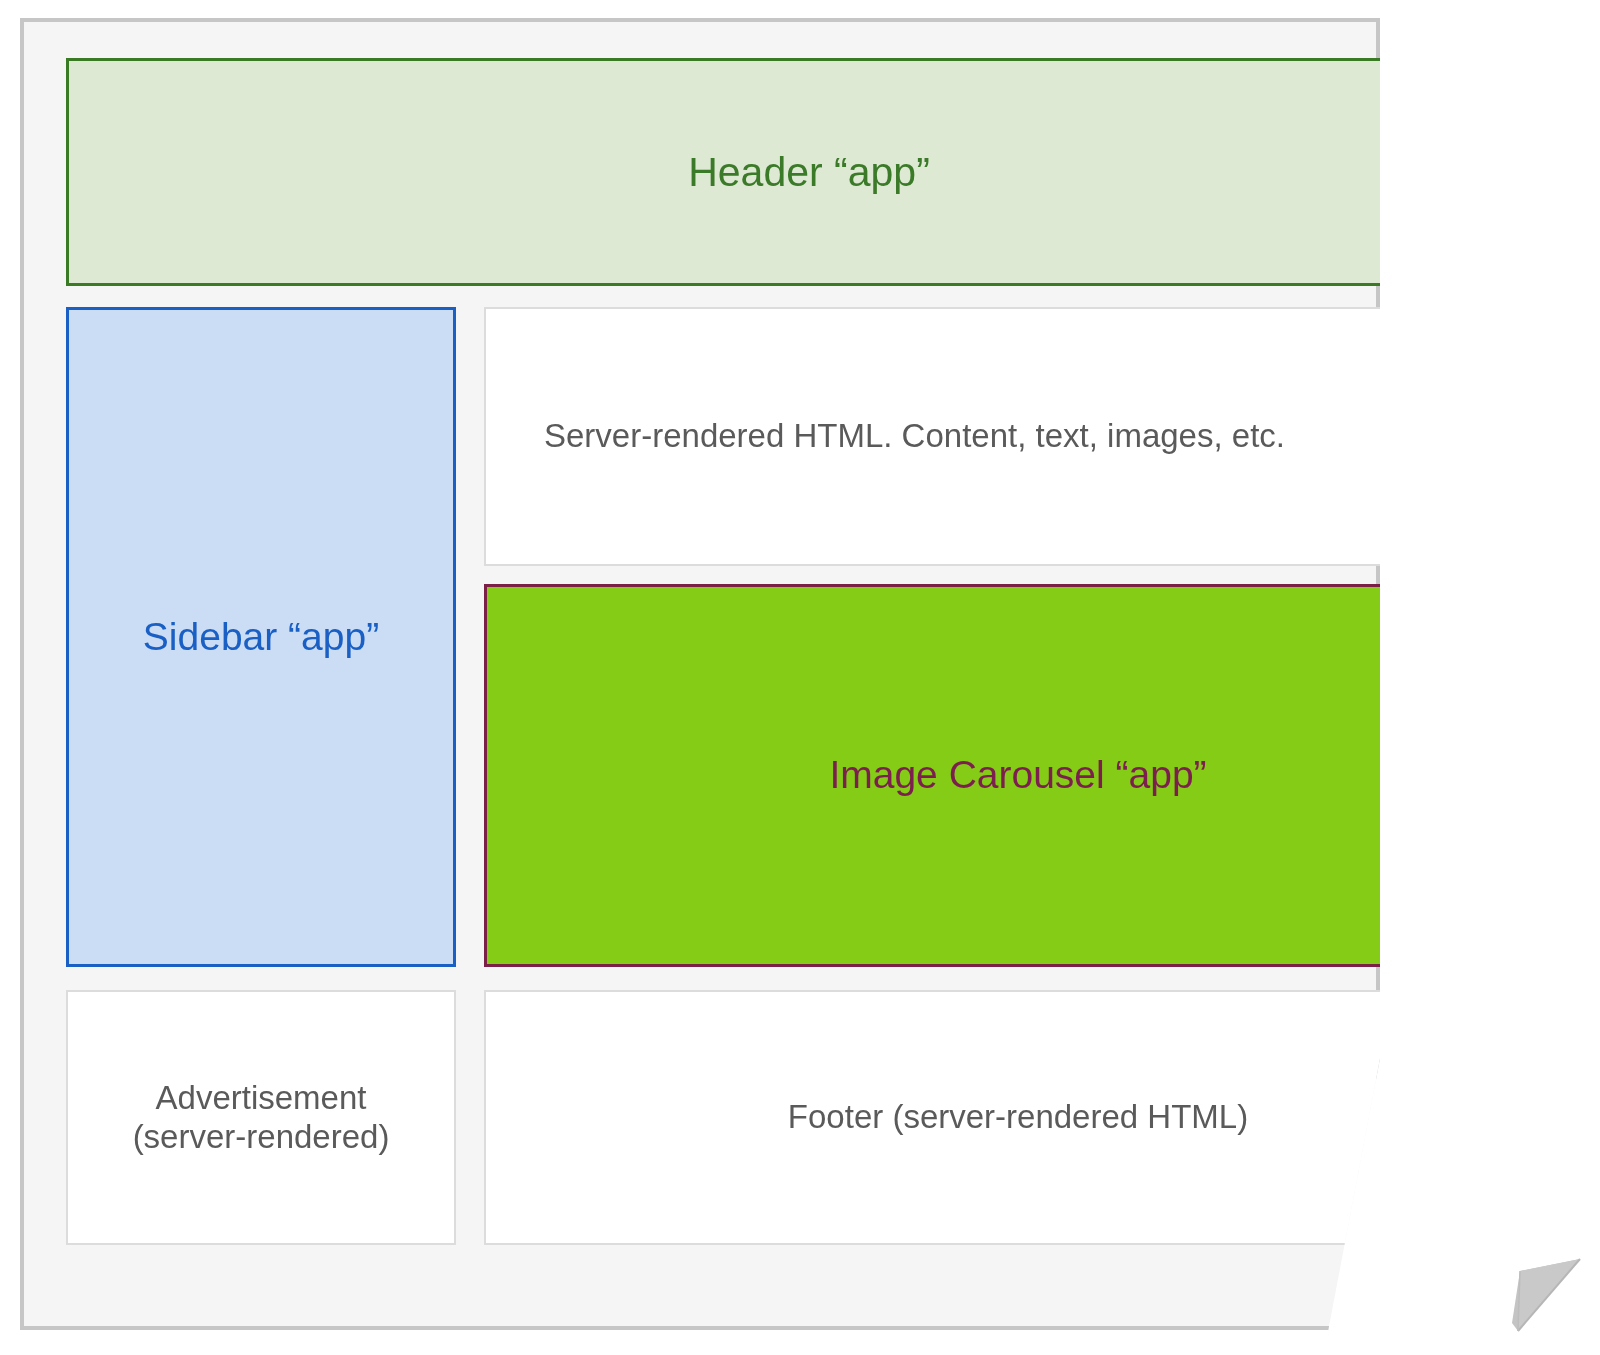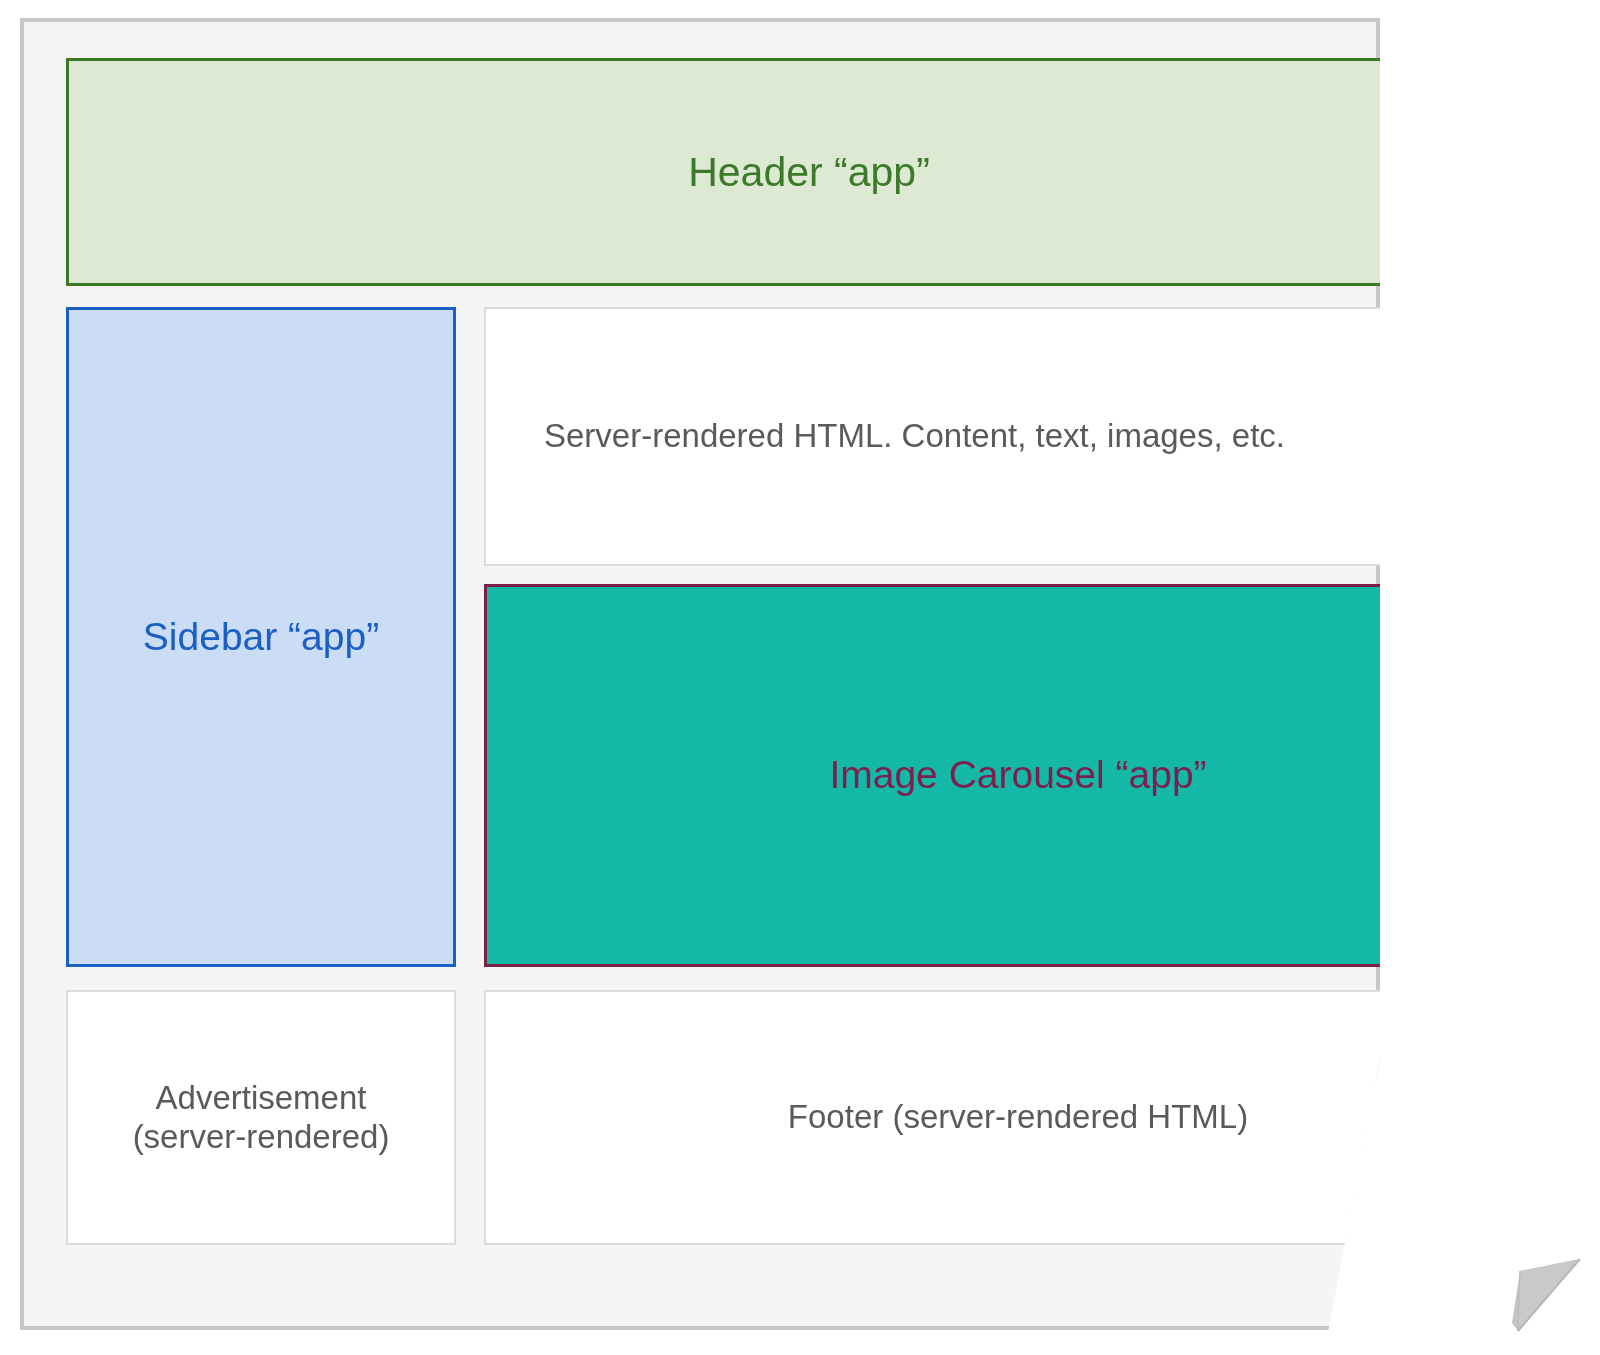--- a/index.html
+++ b/index.html
@@ -96,21 +96,21 @@
     padding-left: 58px;
   }
   #content-block .label { font-size: 33px; text-align: left; }
 
   
   #carousel-app {
     left: 460px;
     top: 562px;
     width: 1068px;
     height: 383px;
-    background: #14b8a6;
+    background: #84cc16;
     border: 3px solid #7c1f47;
     color: #7c1f4e;
   }
   #carousel-app .label { font-size: 39px; }
 
   
   #ad-block {
     left: 42px;
     top: 968px;
     width: 390px;

